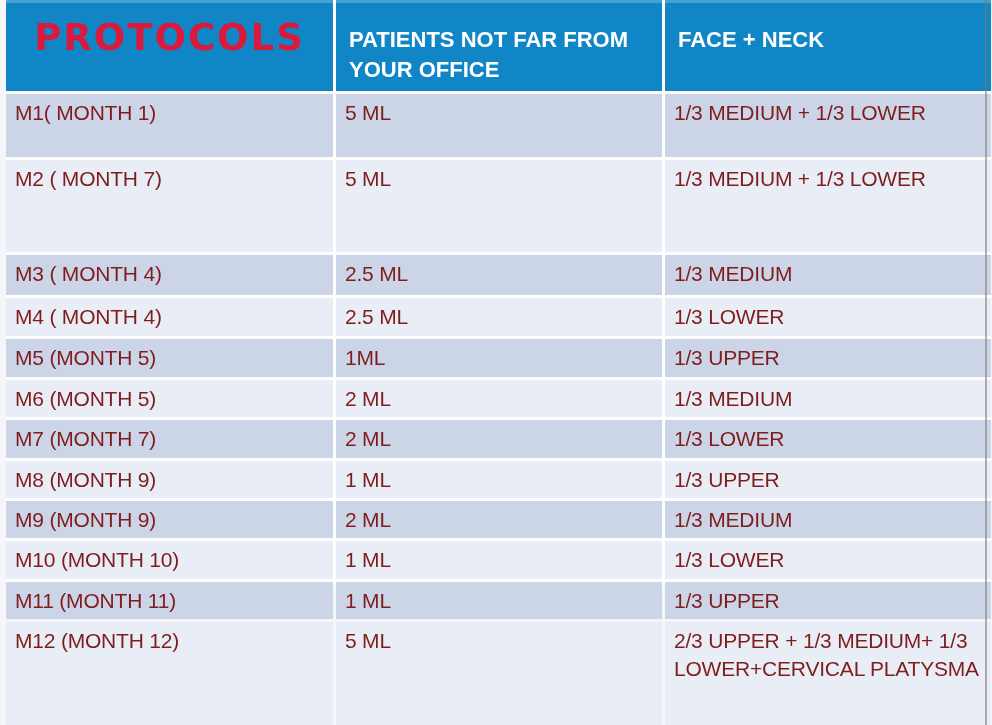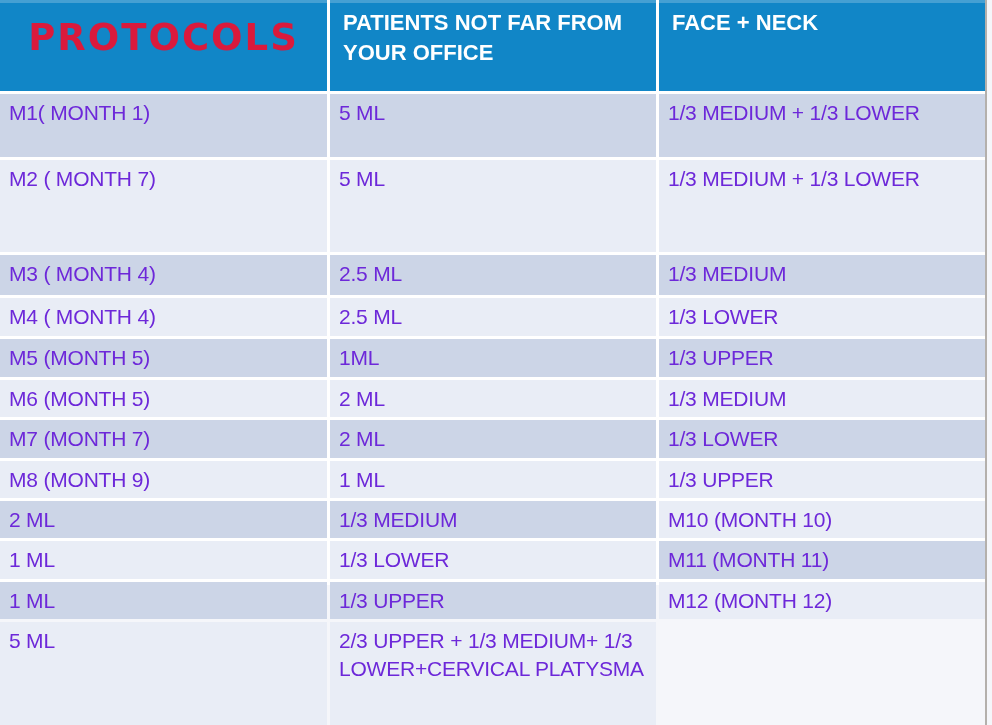--- a/index.html
+++ b/index.html
@@ -21,50 +21,50 @@
   .slide-edge {
     position: absolute;
     left: 985px;
     top: 0;
     width: 2px;
     height: 725px;
     background: rgba(125, 118, 108, 0.55);
   }
   .grid {
     position: absolute;
-    left: 0;
+    left: 6px;
     top: 0;
     width: 985px;
     height: 585px;
     display: grid;
     grid-template-columns: 327px 326px 326px;
     grid-template-rows: 91px 63px 92px 40px 38px 38px 37px 38px 37px 37px 38px 37px 103px;
     column-gap: 3px;
     row-gap: 3px;
     background: #ffffff;
   }
   .cell {
     overflow: hidden;
-    color: #6d28d9;
+    color: #7f1d1d;
     font-size: 21px;
     line-height: 1.35;
     letter-spacing: -0.2px;
     padding: 5px 10px 4px 9px;
   }
   .cell.c3 { }
   .dark  { background: #ccd5e7; }
   .light { background: #e9edf6; }
   .hdr {
     background: #1186c7;
     color: #ffffff;
     font-weight: bold;
     font-size: 22px;
     line-height: 1.35;
     letter-spacing: 0;
-    padding: 8px 14px 6px 13px;
+    padding: 25px 14px 6px 13px;
     box-shadow: inset 0 3px 0 rgba(255, 255, 255, 0.22);
   }
   .title-cell {
     display: flex;
     align-items: center;
     justify-content: center;
     padding: 0 0 16px 0;
   }
   .title-text {
     color: #da1a3c;
@@ -111,20 +111,21 @@
     <div class="cell light c3">1/3 MEDIUM</div>
 
     <div class="cell dark c1">M7 (MONTH 7)</div>
     <div class="cell dark c2">2 ML</div>
     <div class="cell dark c3">1/3 LOWER</div>
 
     <div class="cell light c1">M8 (MONTH 9)</div>
     <div class="cell light c2">1 ML</div>
     <div class="cell light c3">1/3 UPPER</div>
 
+    <div class="cell dark c1">M9 (MONTH 9)</div>
     <div class="cell dark c2">2 ML</div>
     <div class="cell dark c3">1/3 MEDIUM</div>
 
     <div class="cell light c1">M10 (MONTH 10)</div>
     <div class="cell light c2">1 ML</div>
     <div class="cell light c3">1/3 LOWER</div>
 
     <div class="cell dark c1">M11 (MONTH 11)</div>
     <div class="cell dark c2">1 ML</div>
     <div class="cell dark c3">1/3 UPPER</div>

